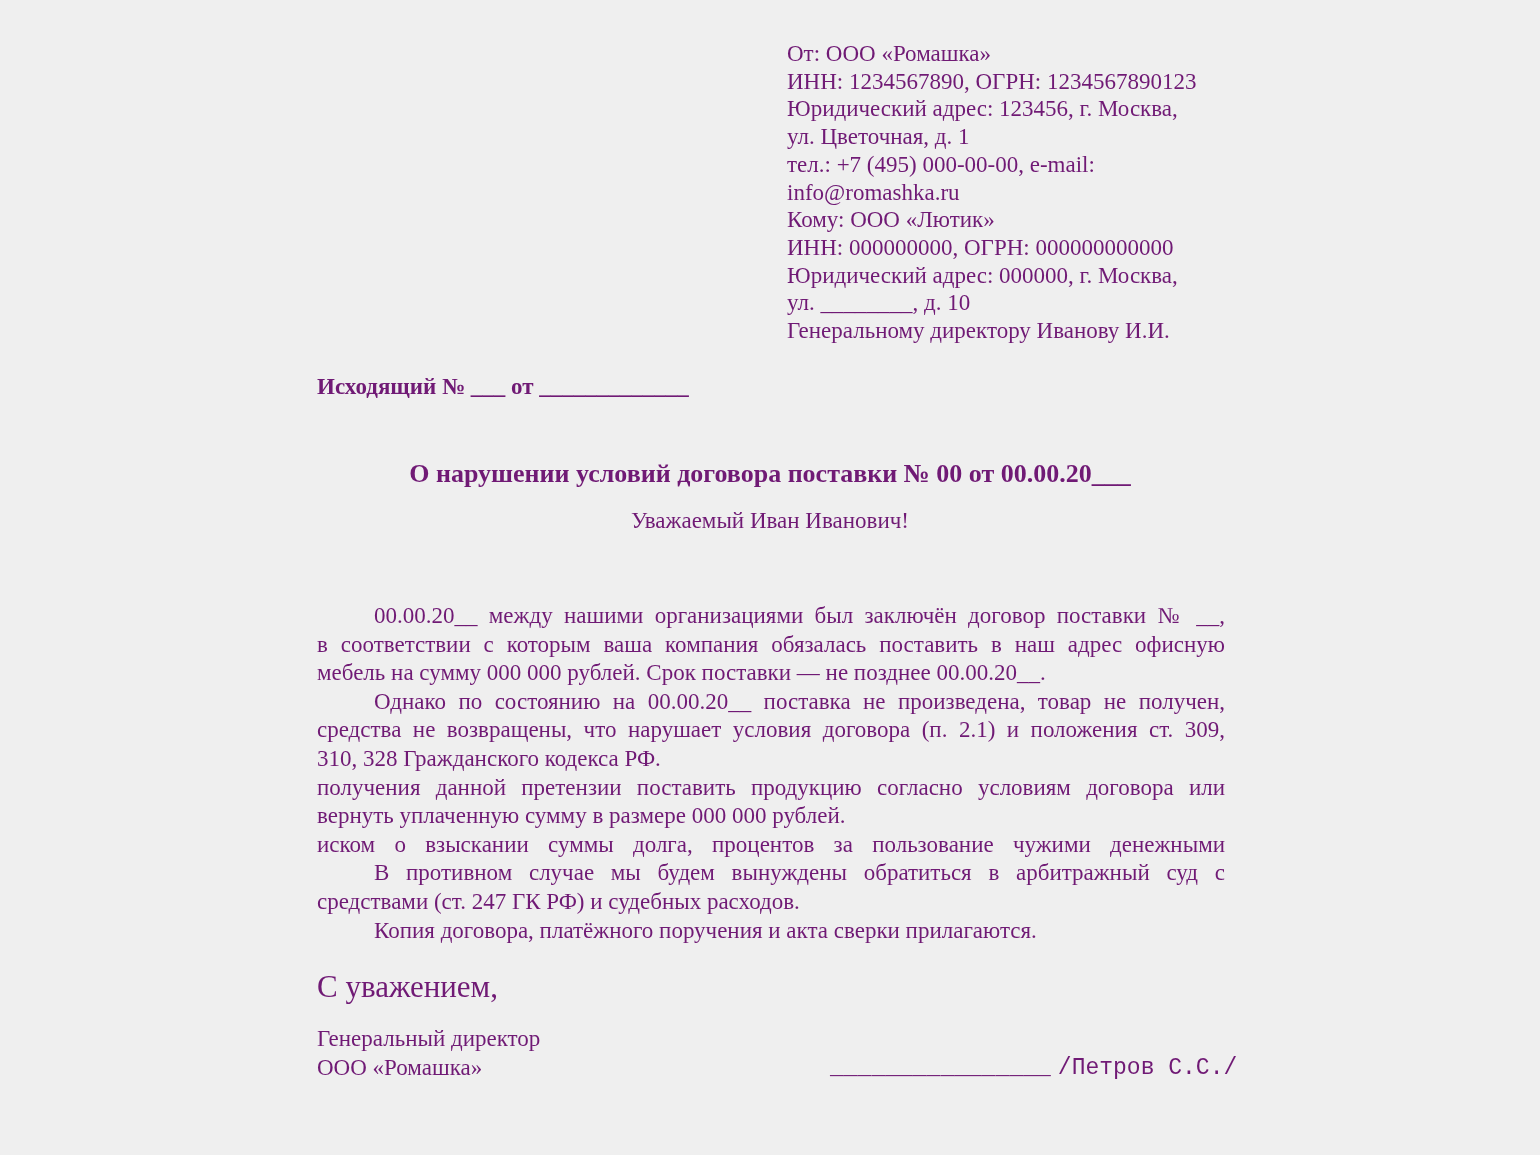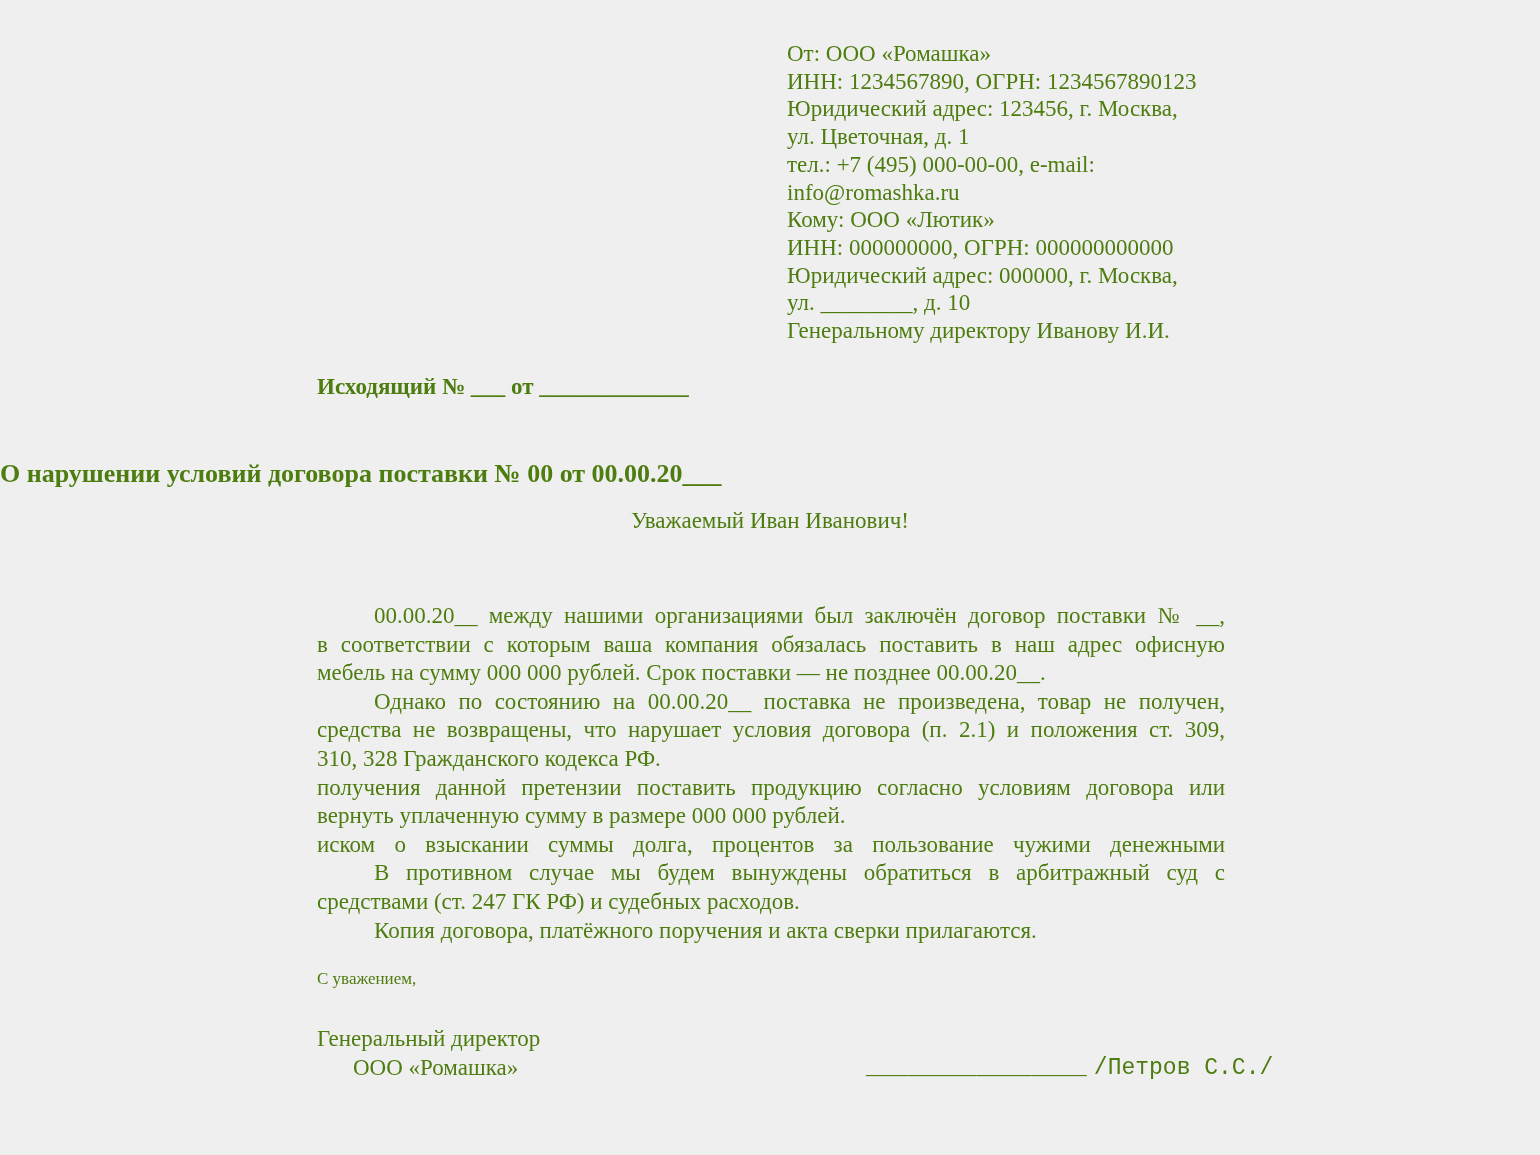--- a/index.html
+++ b/index.html
@@ -2,21 +2,21 @@
 <html lang="ru"><head>
 <meta charset="utf-8">
 <style>
   html, body { margin: 0; padding: 0; }
   .page {
     position: relative;
     width: 1540px;
     height: 1155px;
     background: #efefef;
     font-family: "Liberation Serif", "DejaVu Serif", serif;
-    color: #4d7c0f;
+    color: #701a75;
     overflow: hidden;
   }
   .header-block {
     position: absolute;
     left: 787px;
     top: 40px;
     font-size: 23px;
     line-height: 27.7px;
     white-space: nowrap;
   }
@@ -26,21 +26,21 @@
     top: 374px;
     font-size: 23px;
     font-weight: bold;
     white-space: nowrap;
   }
   .title {
     position: absolute;
     left: 0;
     top: 459px;
     width: 1540px;
-    text-align: left;
+    text-align: center;
     font-size: 26px;
     font-weight: bold;
   }
   .salutation {
     position: absolute;
     left: 0;
     top: 508px;
     width: 1540px;
     text-align: center;
     font-size: 23px;
@@ -54,31 +54,31 @@
     line-height: 28.6px;
     margin-top: 48px;
   }
   .body-text .bline { text-align: justify; text-align-last: justify; }
   .body-text .bline.first { text-indent: 57px; }
   .body-text .bline.last { text-align: center; text-align-last: left; }
   .regards {
     position: absolute;
     left: 317px;
     top: 969px;
-    font-size: 17px;
+    font-size: 31px;
   }
   .sign-block {
     position: absolute;
     left: 317px;
     top: 1025px;
     width: 908px;
     font-size: 23px;
     line-height: 28.6px;
   }
-  .sign-row { position: relative; margin-left: 36px; }
+  .sign-row { position: relative; }
   .sig {
     position: absolute;
     left: 513px;
     top: 0;
     white-space: nowrap;
     font-family: Liberation Mono, monospace;
   }
   .sig .sig-name { margin-left: 7px; }
 </style>
 </head>

